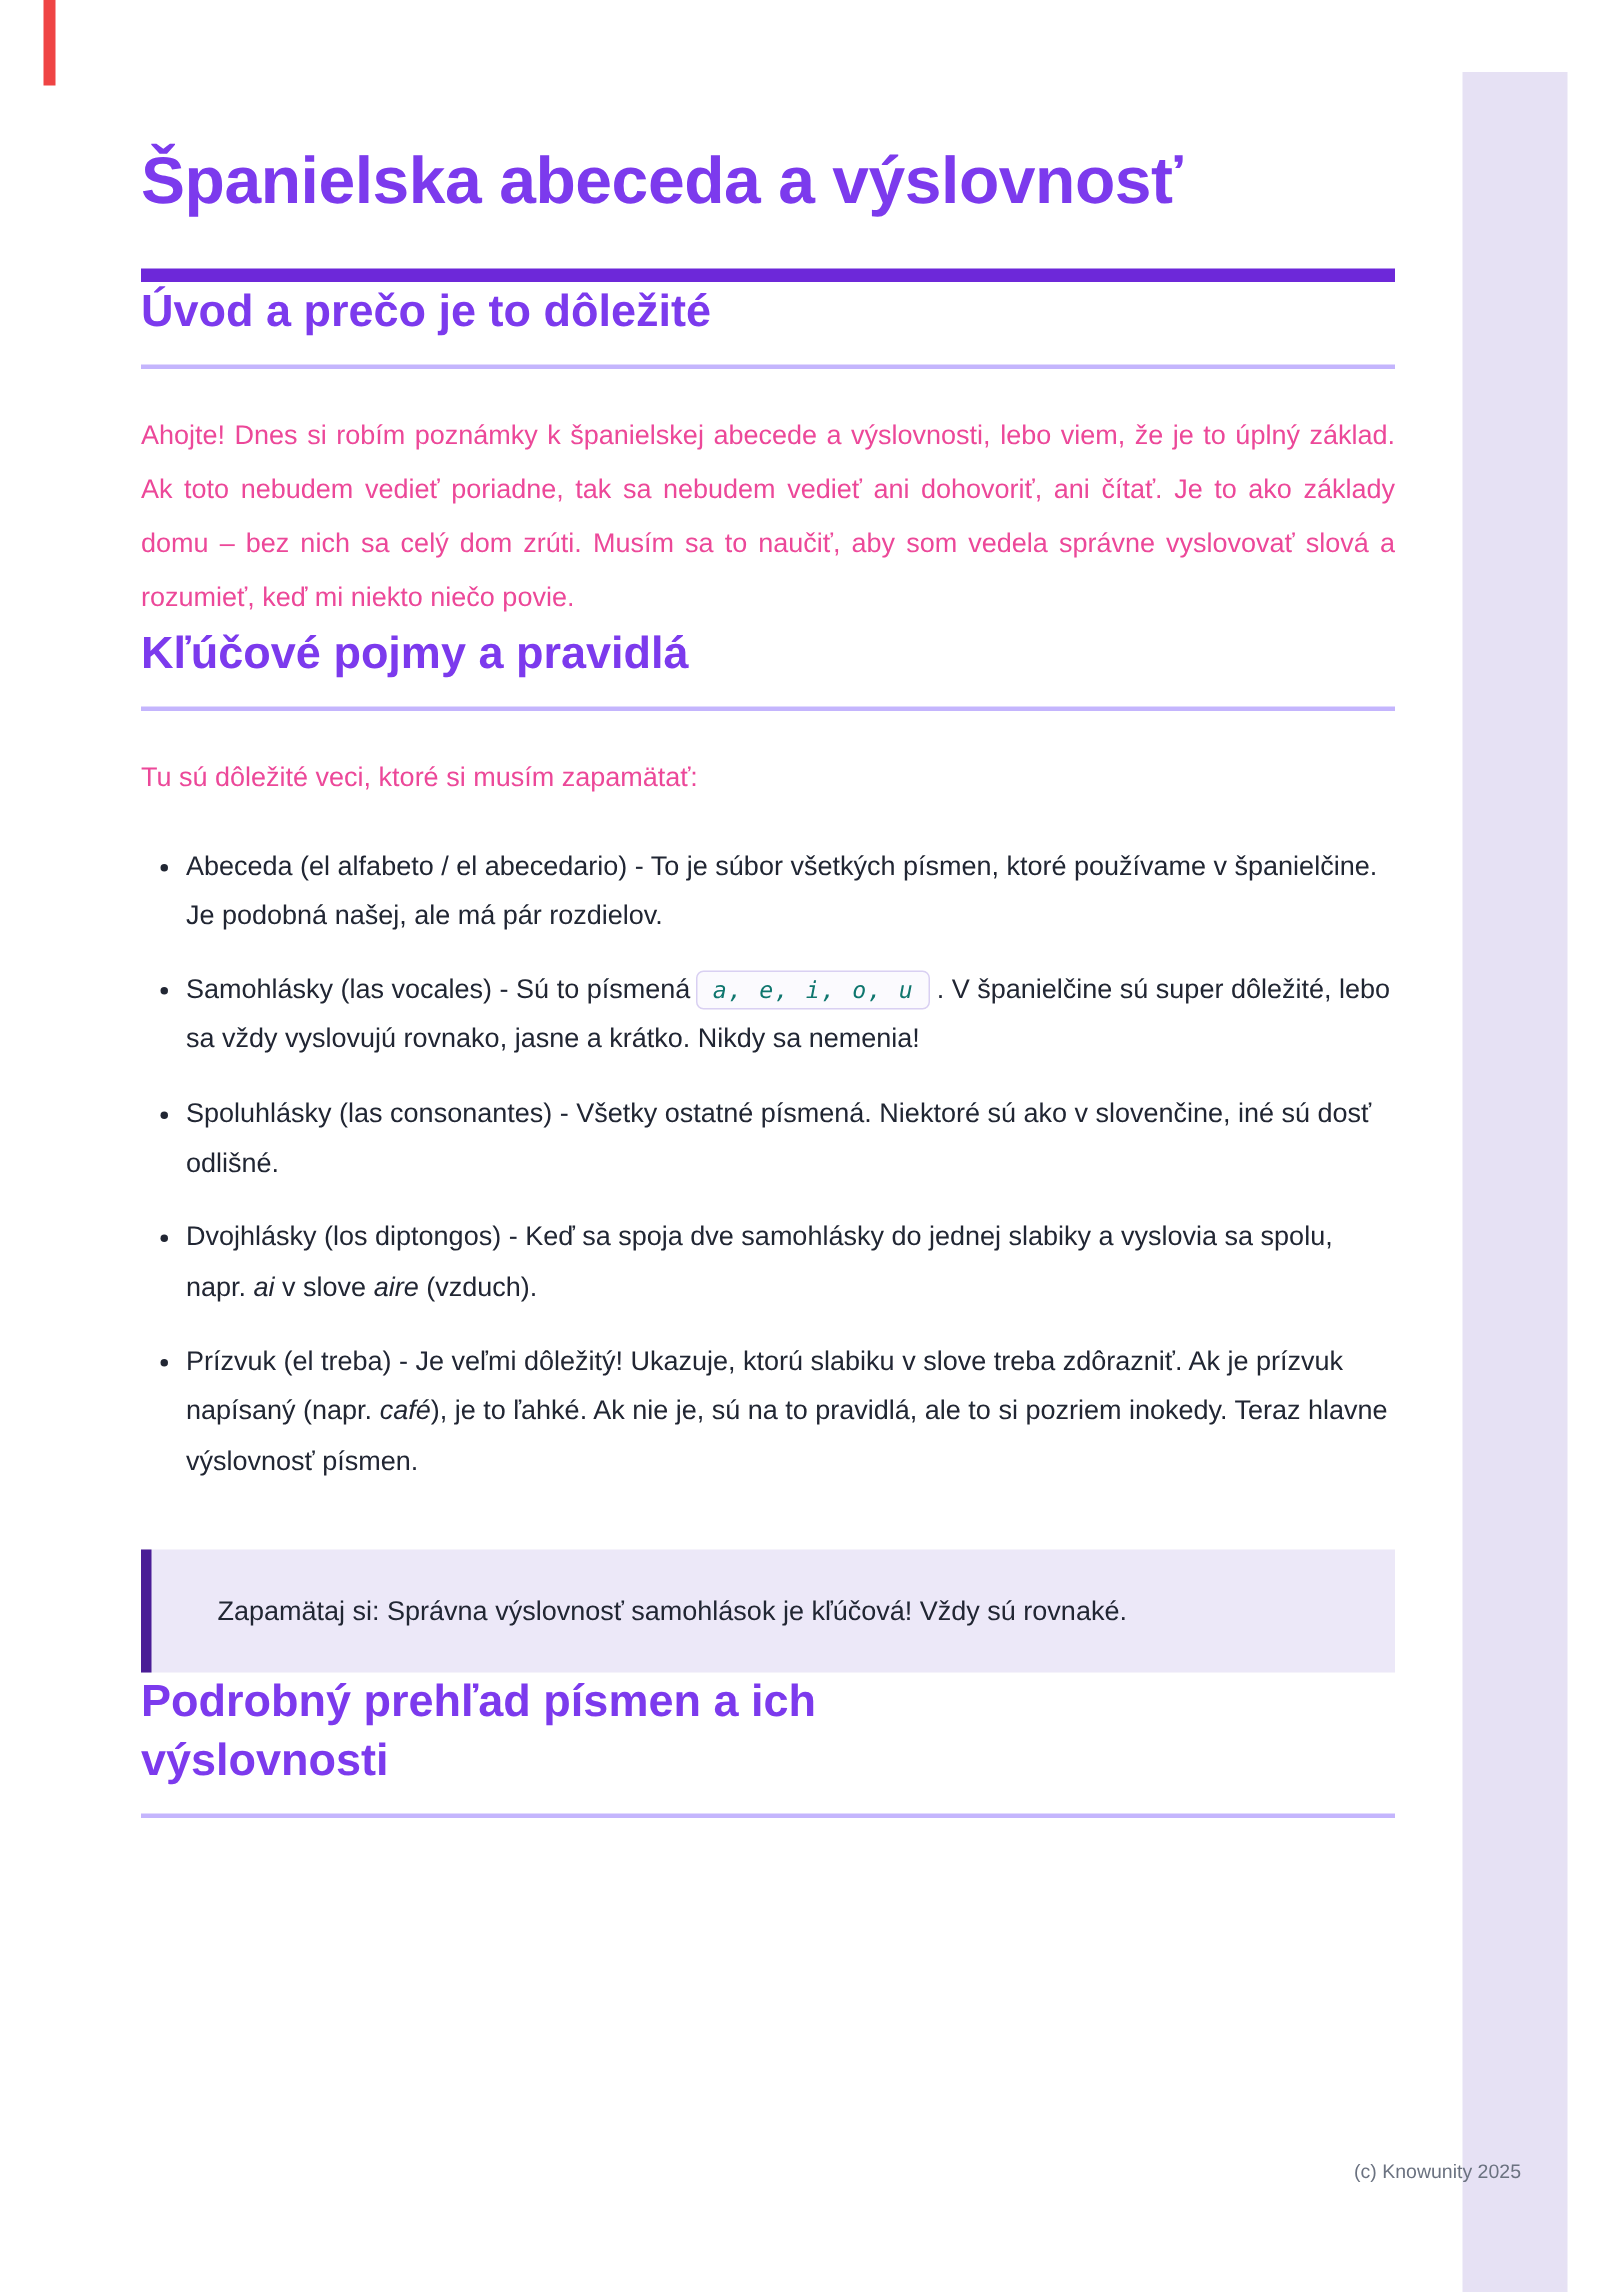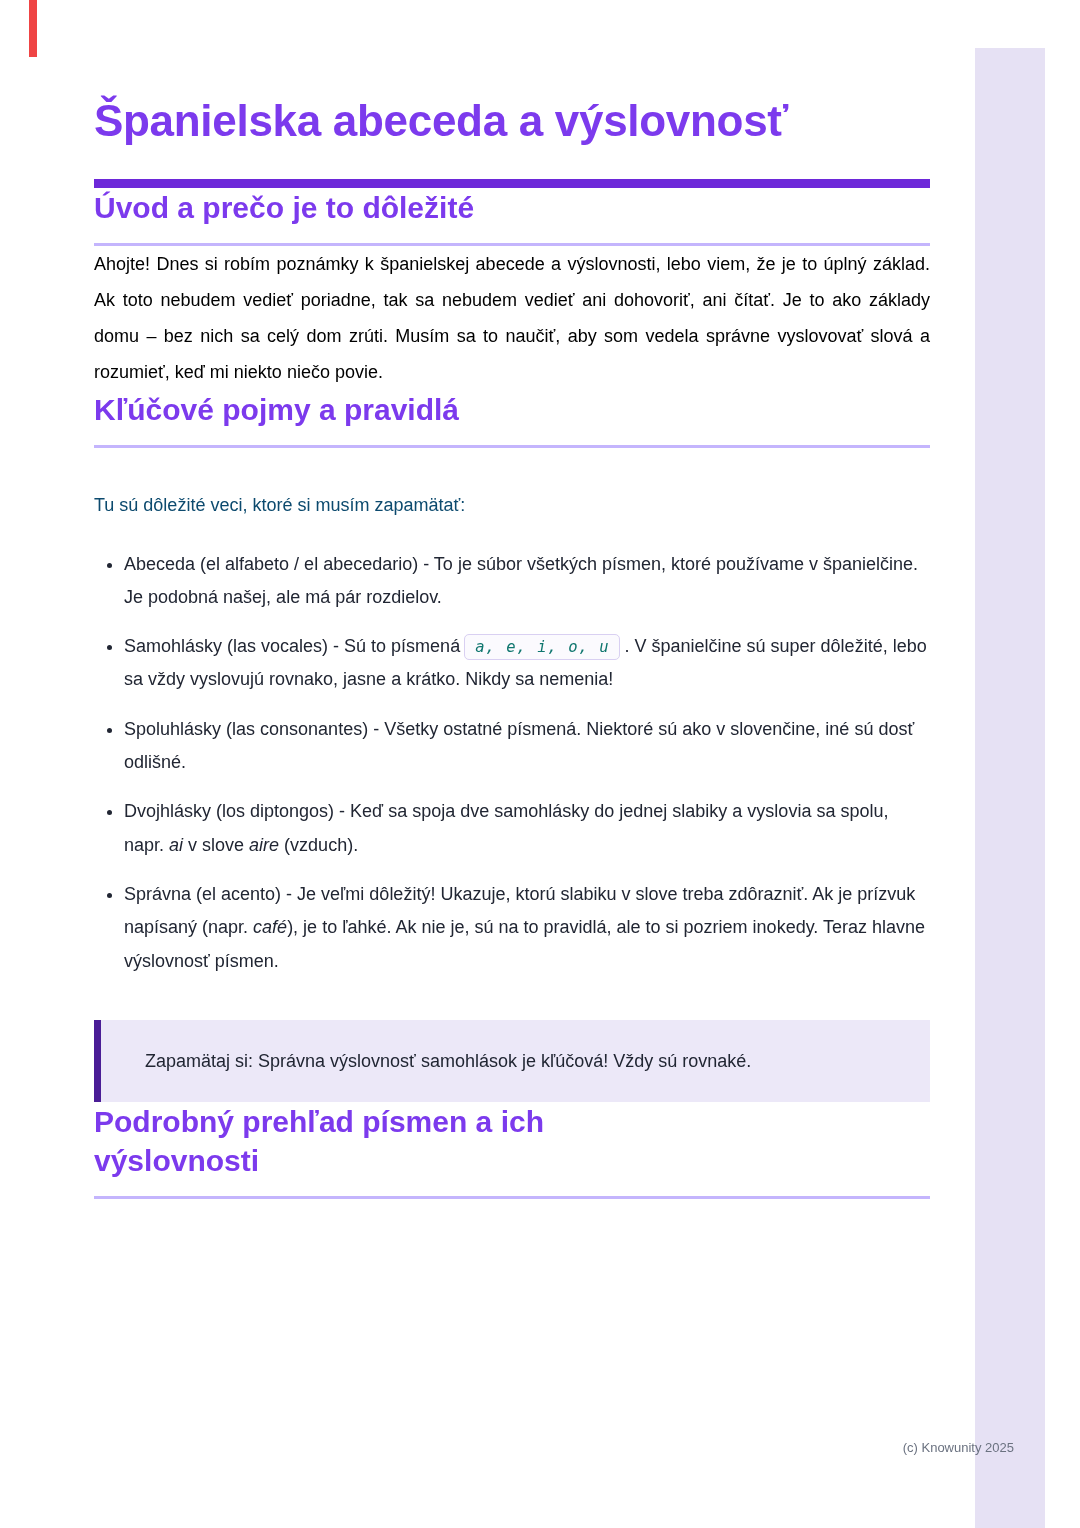--- a/index.html
+++ b/index.html
@@ -66,30 +66,31 @@
     font-weight: 700;
     color: #7C3AED;
     line-height: 1.3;
   }
   .rule-thin {
     height: 3px;
     background: #C4B5FD;
     margin-top: 16px;
   }
   .body-just {
+    margin-top: 26px;
     font-size: 18px;
     line-height: 2.0;
-    color: #000000;
+    color: #ec4899;
     text-align: justify;
   }
   .body-lead {
-    margin-top: 41px;
+    margin-top: 28px;
     font-size: 18px;
     line-height: 1.8;
-    color: #0c4a6e;
+    color: #ec4899;
   }
   .bullets {
     margin-top: 26px;
     padding-left: 30px;
     list-style: disc;
   }
   .bullets li {
     font-size: 18px;
     line-height: 1.85;
     color: #212633;
@@ -149,21 +150,21 @@
     <section>
       <h2 class="sec-h">Kľúčové pojmy a pravidlá</h2>
       <div class="rule-thin"></div>
       <p class="body-lead">Tu sú dôležité veci, ktoré si musím zapamätať:</p>
 
       <ul class="bullets">
         <li><span class="seg-bold">Abeceda (el alfabeto / el abecedario)</span><span class="seg-normal"> - To je súbor všetkých písmen, ktoré používame v španielčine. Je podobná našej, ale má pár rozdielov.</span></li>
         <li><span class="seg-bold">Samohlásky (las vocales)</span><span class="seg-normal"> - Sú to písmená</span><span class="seg-code">a, e, i, o, u</span><span class="seg-normal">. V španielčine sú super dôležité, lebo sa vždy vyslovujú rovnako, jasne a krátko. Nikdy sa nemenia!</span></li>
         <li><span class="seg-bold">Spoluhlásky (las consonantes)</span><span class="seg-normal"> - Všetky ostatné písmená. Niektoré sú ako v slovenčine, iné sú dosť odlišné.</span></li>
         <li><span class="seg-bold">Dvojhlásky (los diptongos)</span><span class="seg-normal"> - Keď sa spoja dve samohlásky do jednej slabiky a vyslovia sa spolu, napr. </span><span class="seg-italic">ai</span><span class="seg-normal"> v slove </span><span class="seg-italic">aire</span><span class="seg-normal"> (vzduch).</span></li>
-        <li><span class="seg-bold">Správna (el acento)</span><span class="seg-normal"> - Je veľmi dôležitý! Ukazuje, ktorú slabiku v slove treba zdôrazniť. Ak je prízvuk napísaný (napr. </span><span class="seg-italic">café</span><span class="seg-normal">), je to ľahké. Ak nie je, sú na to pravidlá, ale to si pozriem inokedy. Teraz hlavne výslovnosť písmen.</span></li>
+        <li><span class="seg-bold">Prízvuk (el treba)</span><span class="seg-normal"> - Je veľmi dôležitý! Ukazuje, ktorú slabiku v slove treba zdôrazniť. Ak je prízvuk napísaný (napr. </span><span class="seg-italic">café</span><span class="seg-normal">), je to ľahké. Ak nie je, sú na to pravidlá, ale to si pozriem inokedy. Teraz hlavne výslovnosť písmen.</span></li>
       </ul>
 
       <div class="callout">
         <p class="callout-text"><span class="seg-bold">Zapamätaj si</span><span class="seg-normal">: Správna výslovnosť samohlások je kľúčová! Vždy sú rovnaké.</span></p>
       </div>
     </section>
 
     <section>
       <h2 class="sec-h detail-h">Podrobný prehľad písmen a ich výslovnosti</h2>
       <div class="rule-thin"></div>

